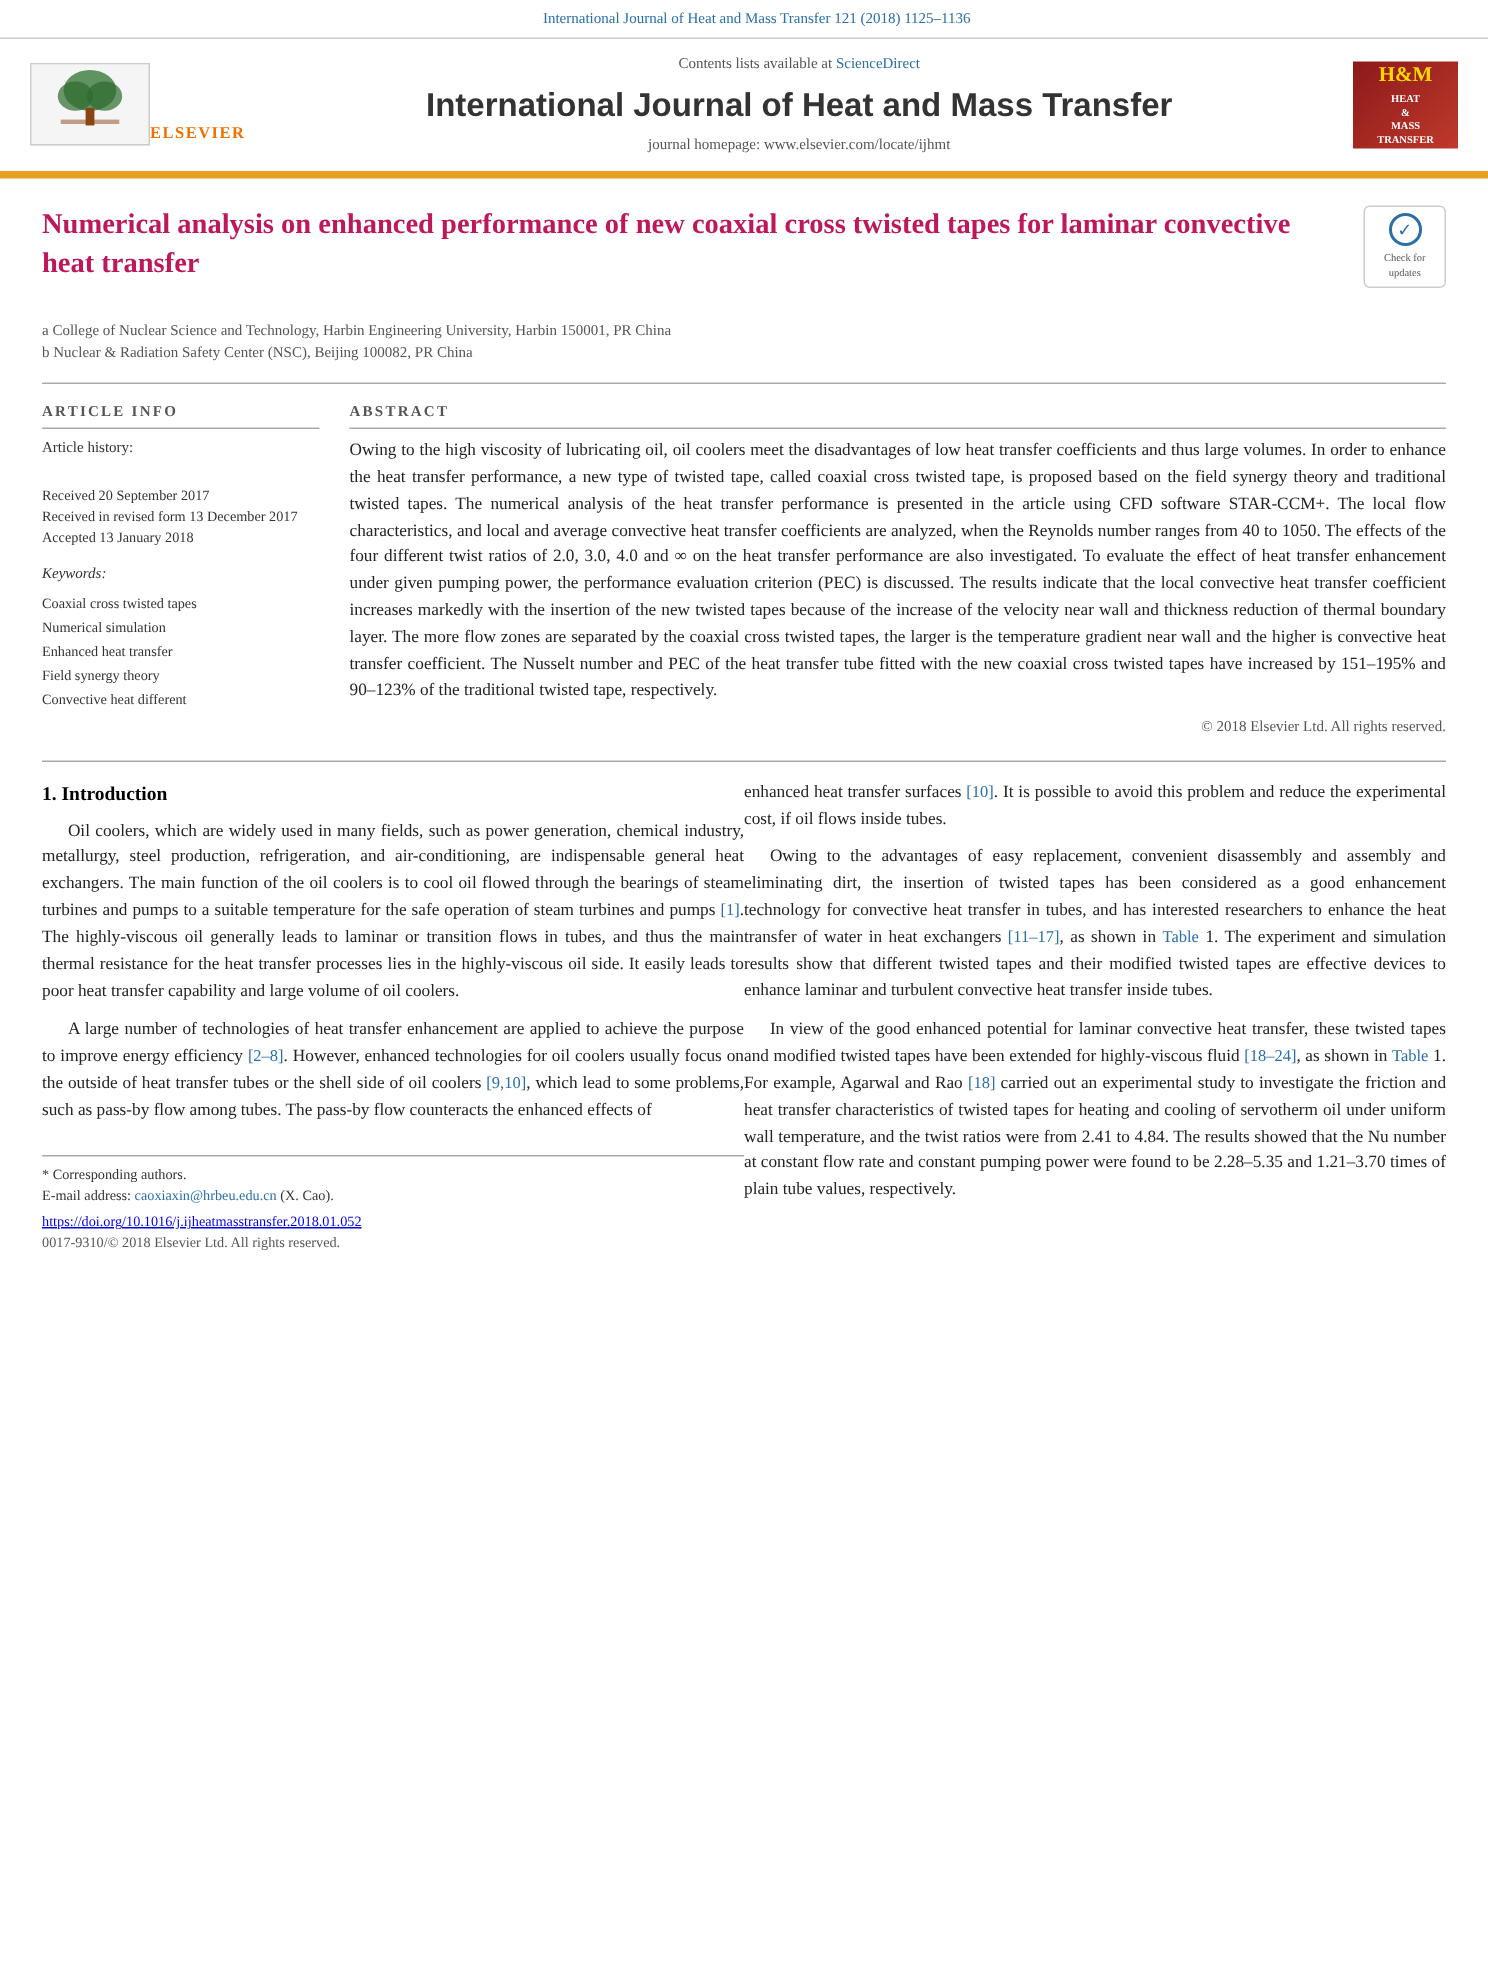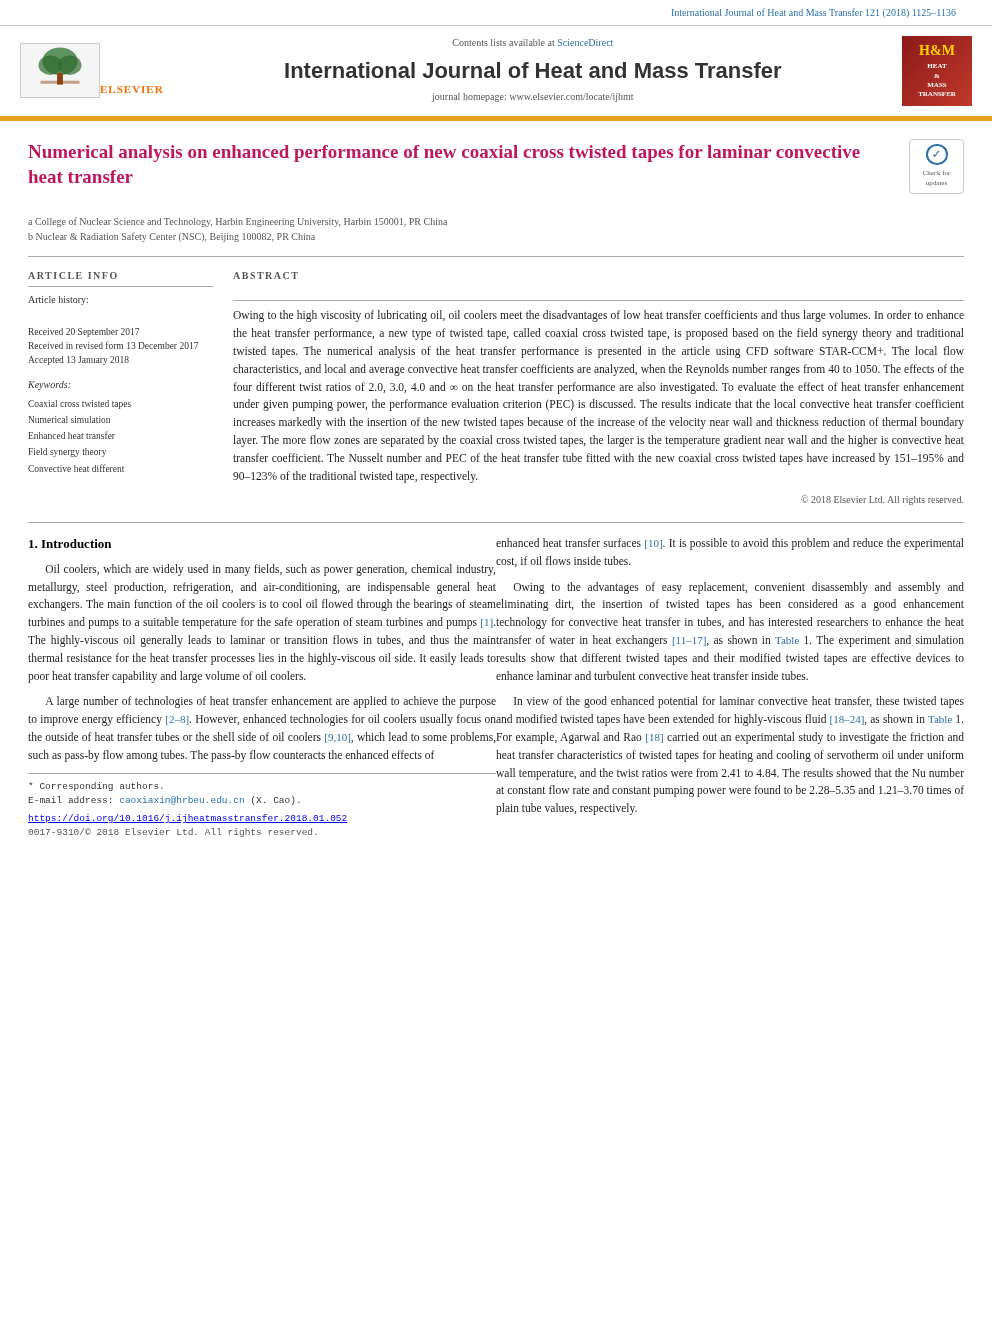--- a/index.html
+++ b/index.html
@@ -8,24 +8,24 @@
       background: #fff;
       color: #000;
       width: 992px;
       min-height: 1323px;
       font-size: 13px;
       line-height: 1.45;
     }
 
     
     .top-bar {
-      text-align: right;
-      font-size: 10px;
-      color: #2a6fa8;
-      padding: 6px 36px 4px 20px;
+      text-align: center;
+      font-size: 10px;
+      color: #2a6fa8;
+      padding: 6px 3px 4px 20px;
       border-bottom: 1px solid #ccc;
     }
 
     
     .journal-header {
       display: flex;
       align-items: center;
       padding: 10px 20px;
       border-bottom: 2px solid #e8a020;
       gap: 12px;
@@ -79,21 +79,21 @@
       font-family: Arial, sans-serif;
       margin-bottom: 4px;
     }
     .journal-url {
       font-size: 10px;
       color: #555;
     }
     .journal-logo-right {
       min-width: 70px;
       width: 70px;
-      height: 70px;
+      height: 58px;
       background: linear-gradient(135deg, #8b1a1a, #c0392b);
       display: flex;
       flex-direction: column;
       align-items: center;
       justify-content: center;
       color: white;
       font-size: 7px;
       font-weight: bold;
       text-align: center;
       padding: 4px;
@@ -226,21 +226,21 @@
     .abstract-section {
       flex: 1;
     }
     .abstract-title {
       font-size: 10px;
       font-weight: bold;
       color: #555;
       letter-spacing: 1.5px;
       text-transform: uppercase;
       border-bottom: 1px solid #aaa;
-      padding-bottom: 17px;
+      padding-bottom: 3px;
       margin-bottom: 6px;
     }
     .abstract-text {
       font-size: 11.5px;
       color: #222;
       line-height: 1.55;
       text-align: justify;
     }
     .abstract-copyright {
       font-size: 10px;
@@ -275,22 +275,21 @@
       font-size: 11px;
     }
     .indent {
       text-indent: 1.5em;
     }
 
     
     .footnote-area {
       border-top: 1px solid #aaa;
       padding-top: 6px;
-      margin-top: 8px;
-      font-family: Liberation Mono, monospace;
+      margin-top: 20px;
     }
     .footnote-text {
       font-size: 9.5px;
       color: #333;
       line-height: 1.5;
     }
     .footnote-text a {
       color: #2a6fa8;
       text-decoration: none;
     }

